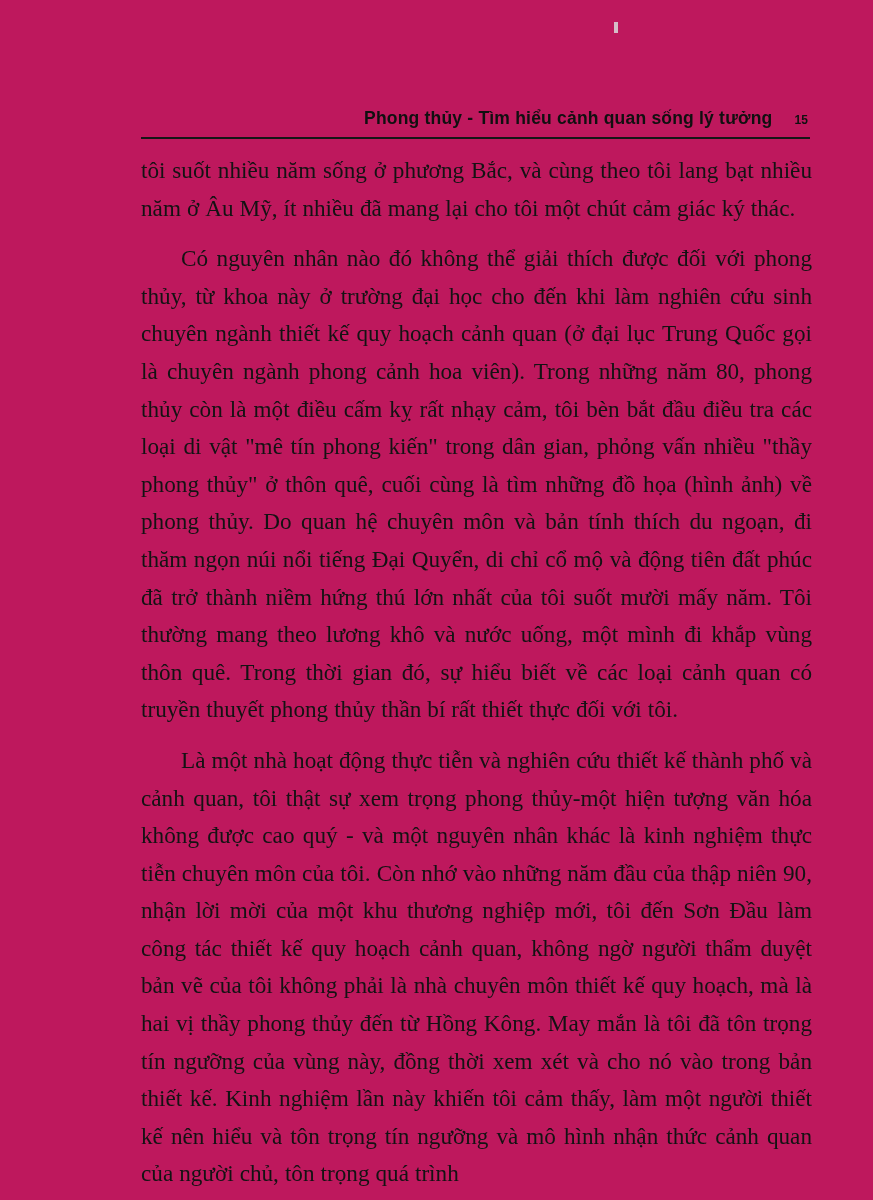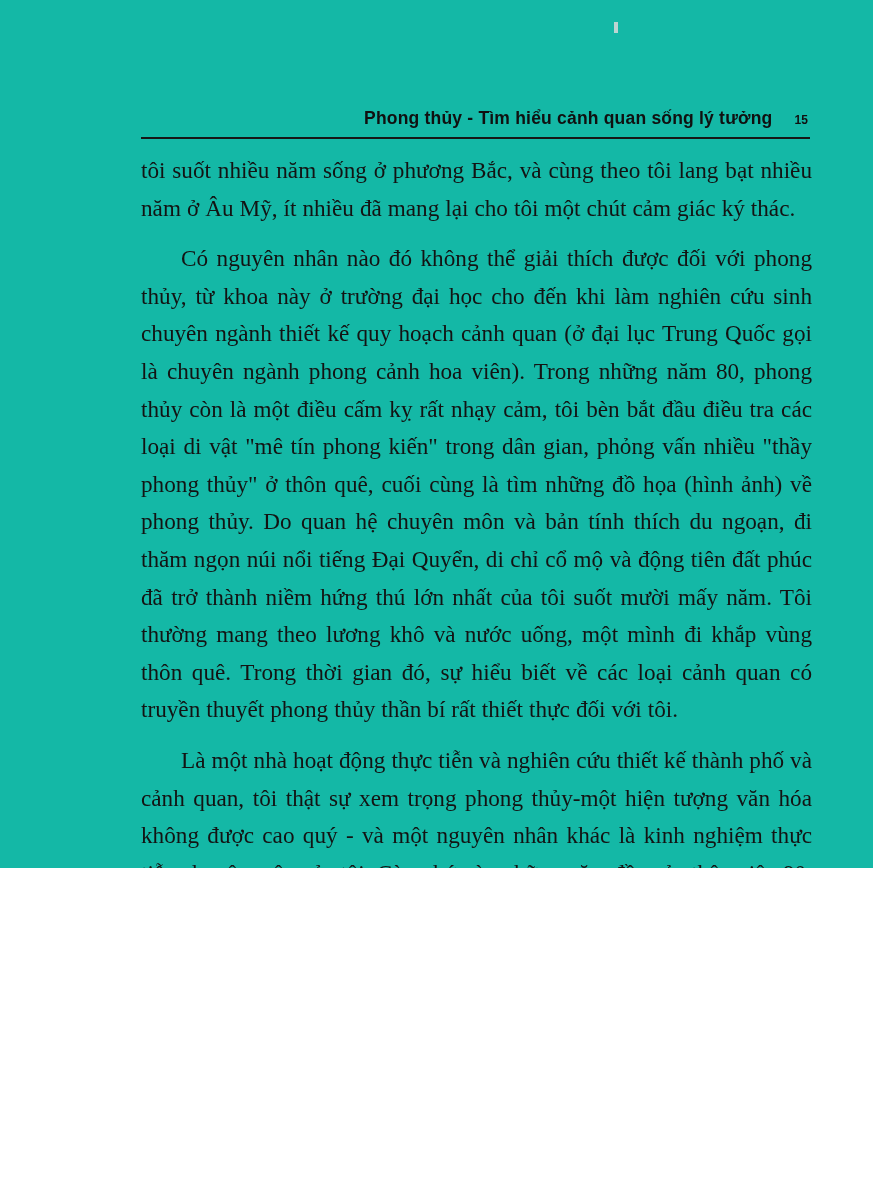--- a/index.html
+++ b/index.html
@@ -4,22 +4,22 @@
 <style>
   html, body {
     margin: 0;
     padding: 0;
     background: #ffffff;
   }
 
   .page {
     position: relative;
     width: 873px;
-    height: 868px;
-    background: #14b8a6;
+    height: 1200px;
+    background: #be185d;
     overflow: hidden;
     font-family: "Liberation Serif", "DejaVu Serif", serif;
     color: #111111;
   }
 
   
   .scan-speck {
     position: absolute;
     left: 614px;
     top: 22px;

